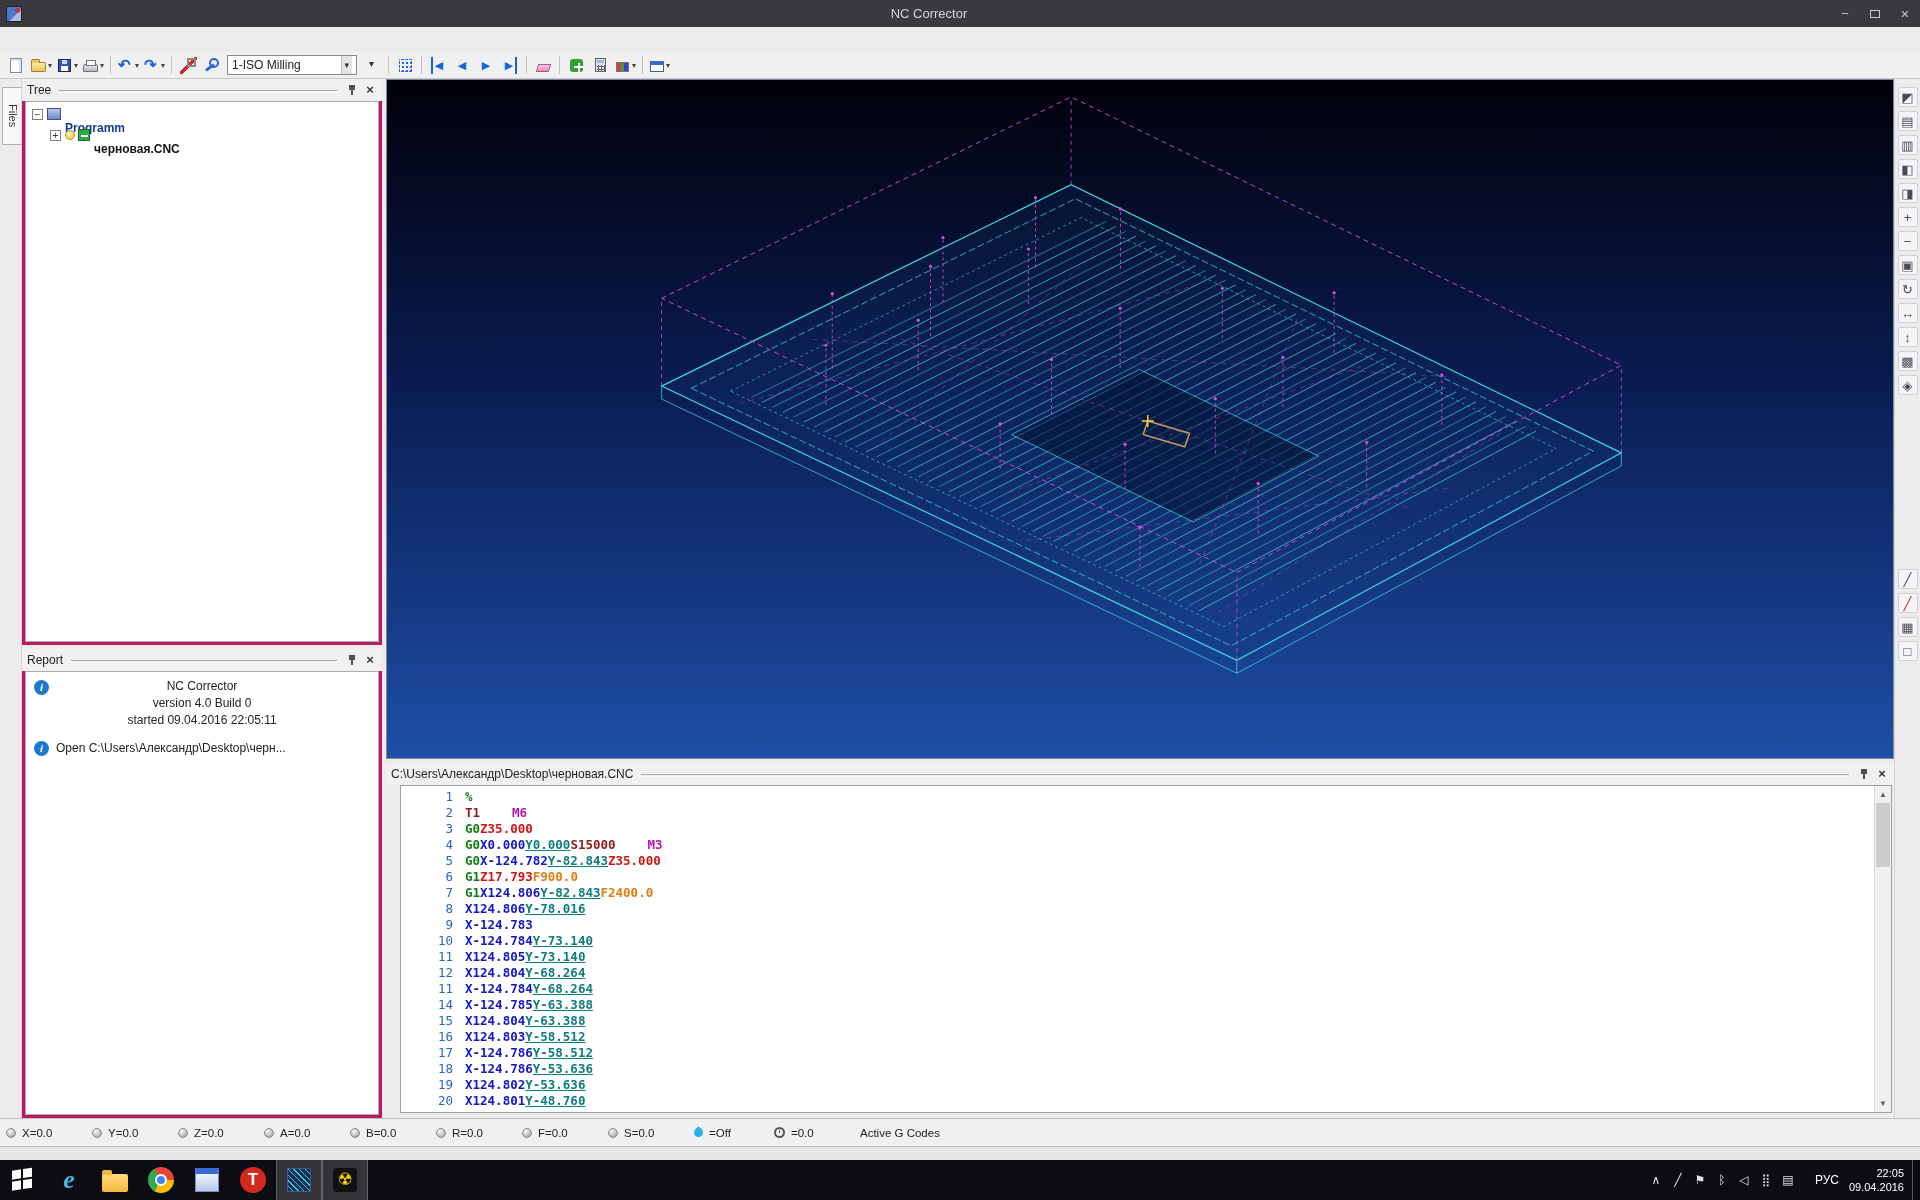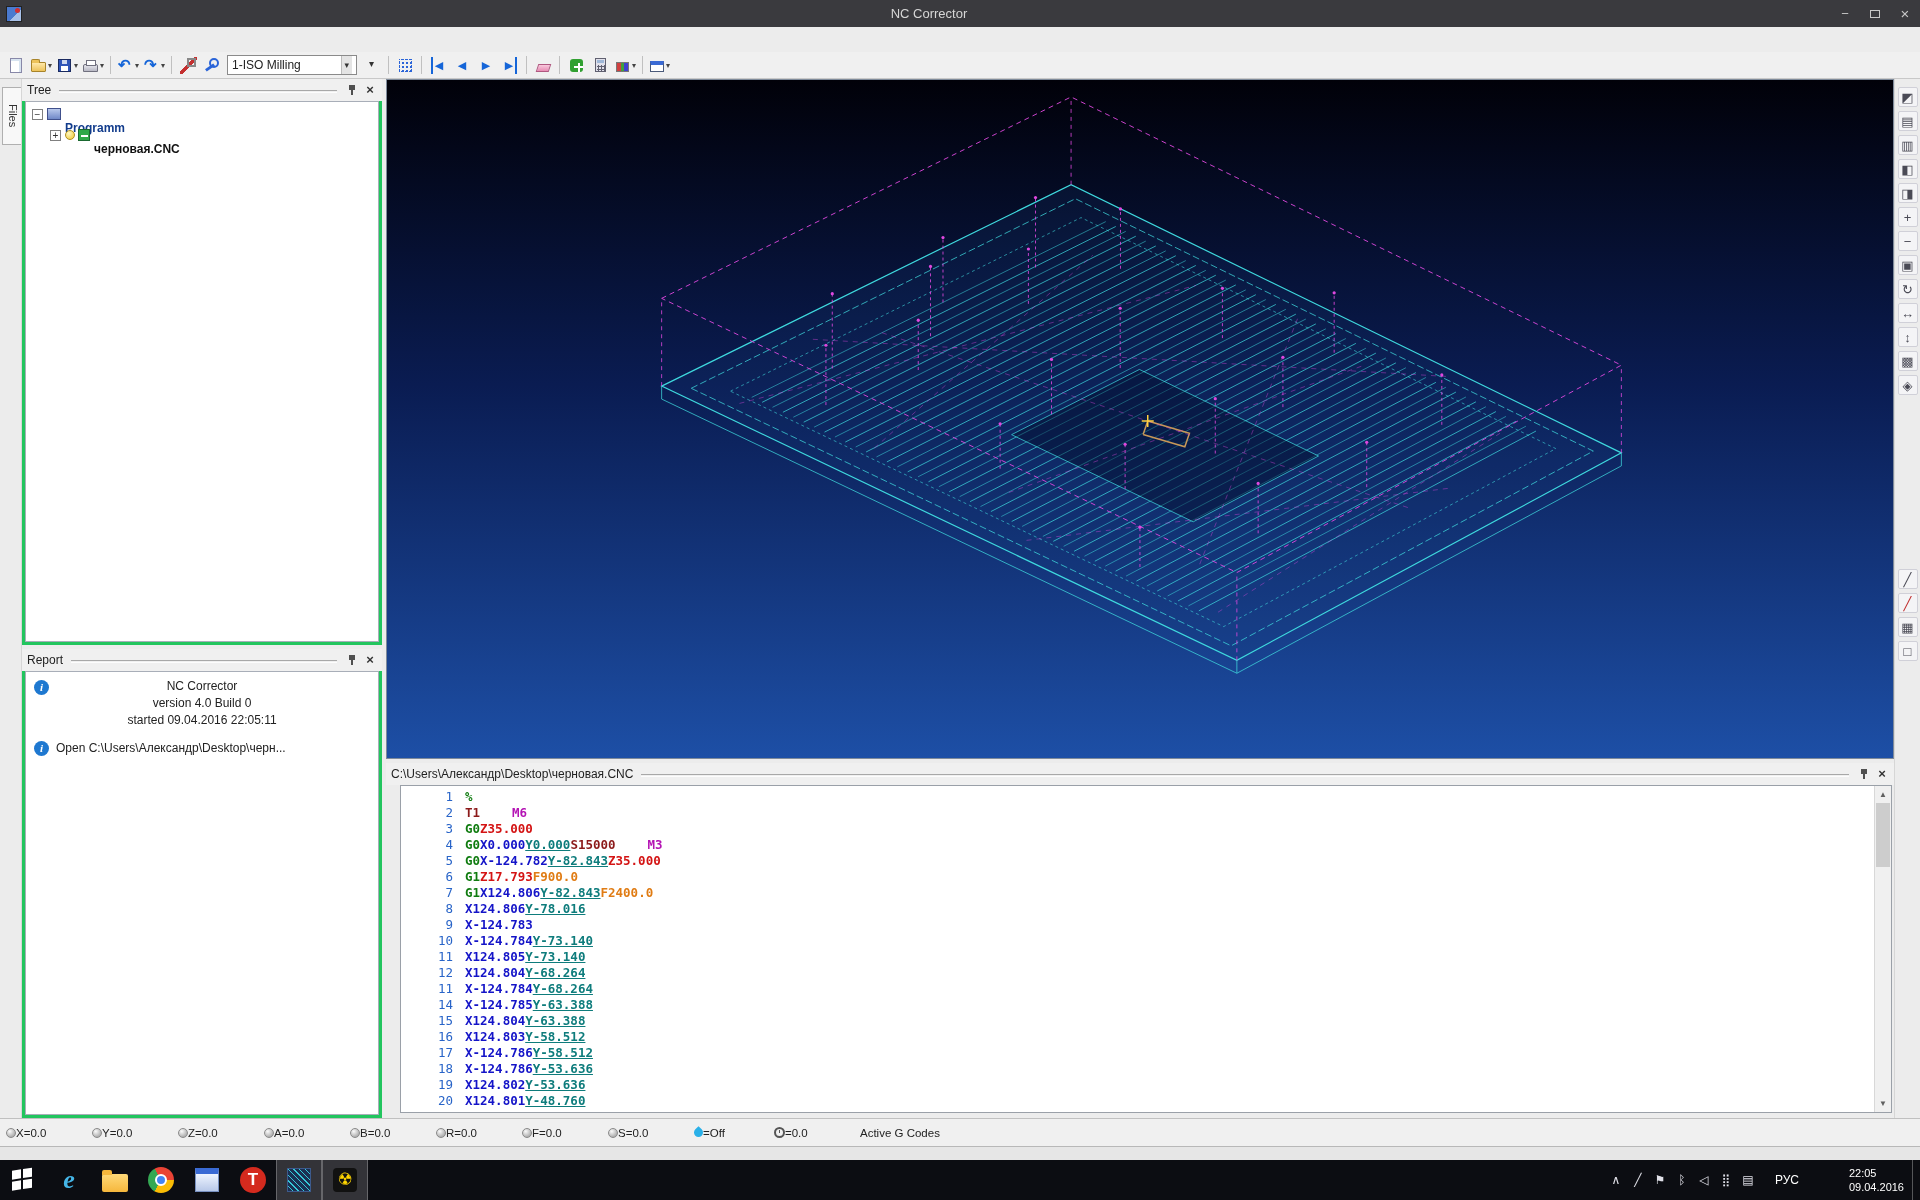--- a/index.html
+++ b/index.html
@@ -68,21 +68,21 @@
   .ic-palette{width:13px;height:10px;margin:3px 2px 0;background:linear-gradient(90deg,#d04040 33%,#40a040 33% 66%,#4040d0 66%);border:1px solid #777;}
   .ic-window{width:14px;height:11px;margin:3px 1px 0;background:#fff;border:1px solid #4a5a7a;border-top:4px solid #3a6ad4;}
   .ic-dropdown-extra{width:12px;}
   .ic-dropdown-extra::before{content:"▾";font-size:10px;color:#333;position:absolute;left:3px;top:1px;}
 
   
   .left-strip{position:absolute;left:0;top:79px;width:22px;bottom:82px;background:#ececec;border-right:1px solid #d6d6d6;}
   .files-tab{position:absolute;left:2px;top:8px;width:19px;height:58px;background:#f8f8f8;border:1px solid #b0b0b0;
     border-right:none;writing-mode:vertical-rl;text-align:center;font-size:11px;color:#333;line-height:17px;}
 
-  .panel{position:absolute;background:#22c55e;}
+  .panel{position:absolute;background:#be185d;}
   .tree-panel{left:22px;top:79px;width:360px;height:566px;}
   .report-panel{left:22px;top:649px;width:360px;height:469px;}
   .panel-hdr{height:22px;display:flex;align-items:center;padding:0 5px;background:#f0f0f0;}
   .hdr-title{font-size:12px;color:#222;white-space:nowrap;}
   .hdr-grip{flex:1;height:1px;background:#a8a8a8;margin:0 8px;box-shadow:0 2px 0 #fdfdfd;}
   .hdr-pin{width:14px;height:14px;display:flex;align-items:center;justify-content:center;margin-right:4px;}
   .icon-pin{position:relative;width:10px;height:12px;display:inline-block;}
   .icon-pin::before{content:"";position:absolute;top:1px;left:2px;width:6px;height:5px;background:#505050;}
   .icon-pin::after{content:"";position:absolute;top:6px;left:4px;width:2px;height:5px;background:#505050;}
   .hdr-close{width:14px;color:#333;font-size:13px;font-weight:bold;text-align:center;line-height:14px;}
@@ -129,21 +129,21 @@
   .tok-g{color:var(--tok_g);} .tok-x{color:var(--tok_x);} .tok-y{color:var(--tok_y);text-decoration:underline;} .tok-z{color:var(--tok_z);}
   .tok-f{color:var(--tok_f);} .tok-m{color:var(--tok_m);padding-left:32px;} .tok-t{color:var(--tok_t);} .tok-s{color:var(--tok_s);}
   .vscroll{width:17px;background:#f0f0f0;border-left:1px solid #d8d8d8;display:flex;flex-direction:column;}
   .vs-btn{height:17px;text-align:center;font-size:8px;line-height:17px;color:#606060;background:#f0f0f0;}
   .vs-thumb{height:64px;background:#cdcdcd;margin:0 1px;}
   .vs-down{margin-top:auto;}
 
   
   .statusbar{position:absolute;left:0;top:1118px;width:1920px;height:28px;background:#f0f0f0;border-top:1px solid #c0c0c0;
     display:flex;align-items:center;padding-left:6px;font-size:11.5px;color:#222;}
-  .sb-item{display:flex;align-items:center;width:86px;flex:none;}
+  .sb-item{display:flex;align-items:center;gap:6px;width:86px;flex:none;}
   .sb-item[data-name="status-coolant"]{width:80px;}
   .sb-item[data-name="status-timer"]{width:80px;}
   .sb-item[data-name="status-active-gcodes"]{width:auto;padding-left:6px;}
   .sb-led{width:10px;height:10px;border-radius:50%;border:1px solid #8a8a8a;
     background:radial-gradient(circle at 35% 30%,#fafafa,#adadad 75%);flex:none;}
   .sb-droplet{width:9px;height:9px;background:#2ab0e8;border-radius:0 50% 50% 50%;transform:rotate(45deg);flex:none;}
   .sb-clock{width:11px;height:11px;border:2px solid #555;border-radius:50%;position:relative;flex:none;}
   .sb-clock::after{content:"";position:absolute;left:3px;top:1px;width:1px;height:3px;background:#555;}
 
   .frame-bottom{position:absolute;left:0;top:1146px;width:1920px;height:14px;background:#e6e6e6;border-top:1px solid #b8b8b8;}
@@ -165,21 +165,21 @@
     background:conic-gradient(from -30deg,#ea4335 0 120deg,#fbbc05 120deg 240deg,#34a853 240deg 360deg);}
   .tkic-chrome::after{content:"";position:absolute;left:7px;top:7px;width:8px;height:8px;background:#4285f4;border:2px solid #fff;border-radius:50%;}
   .tkic-winapp{width:24px;height:24px;background:linear-gradient(#eef4ff,#b8c8e8);border:1px solid #7890c0;border-top:6px solid #3a6ad4;}
   .tkic-redT{width:26px;height:26px;border-radius:50%;background:#d42a1e;color:#fff;font:bold 17px/26px "Liberation Sans",sans-serif;text-align:center;}
   .tkic-nc{width:24px;height:24px;background:#1b2f52;border:1px solid #3c5a8c;
     background-image:repeating-linear-gradient(45deg,transparent 0 3px,#35c8d8 3px 4px);}
   .tkic-radiation{width:24px;height:24px;background:#111;border-radius:4px;color:#ffd500;font-size:17px;line-height:24px;text-align:center;}
   .tk-tray{display:flex;align-items:center;gap:4px;margin-right:8px;}
   .tray-ic{width:18px;text-align:center;color:#e0e0e8;font-size:12px;}
   .tk-lang{color:#fff;font-size:12px;padding:0 10px;}
-  .tk-clock{color:#fff;font-size:11px;line-height:14px;text-align:left;padding-right:8px;margin-left:40px;}
+  .tk-clock{color:#fff;font-size:11px;line-height:14px;text-align:right;padding-right:8px;}
   .tk-showdesktop{width:8px;height:100%;border-left:1px solid rgba(255,255,255,.3);}
 </style>
 </head>
 <body>
 
 <div id="screen" data-name="nc-corrector-window">
 
   <div class="titlebar" data-name="titlebar">
     <span class="app-icon" data-name="app-icon"></span>
     <span class="tb-title" data-name="window-title">NC Corrector</span>

